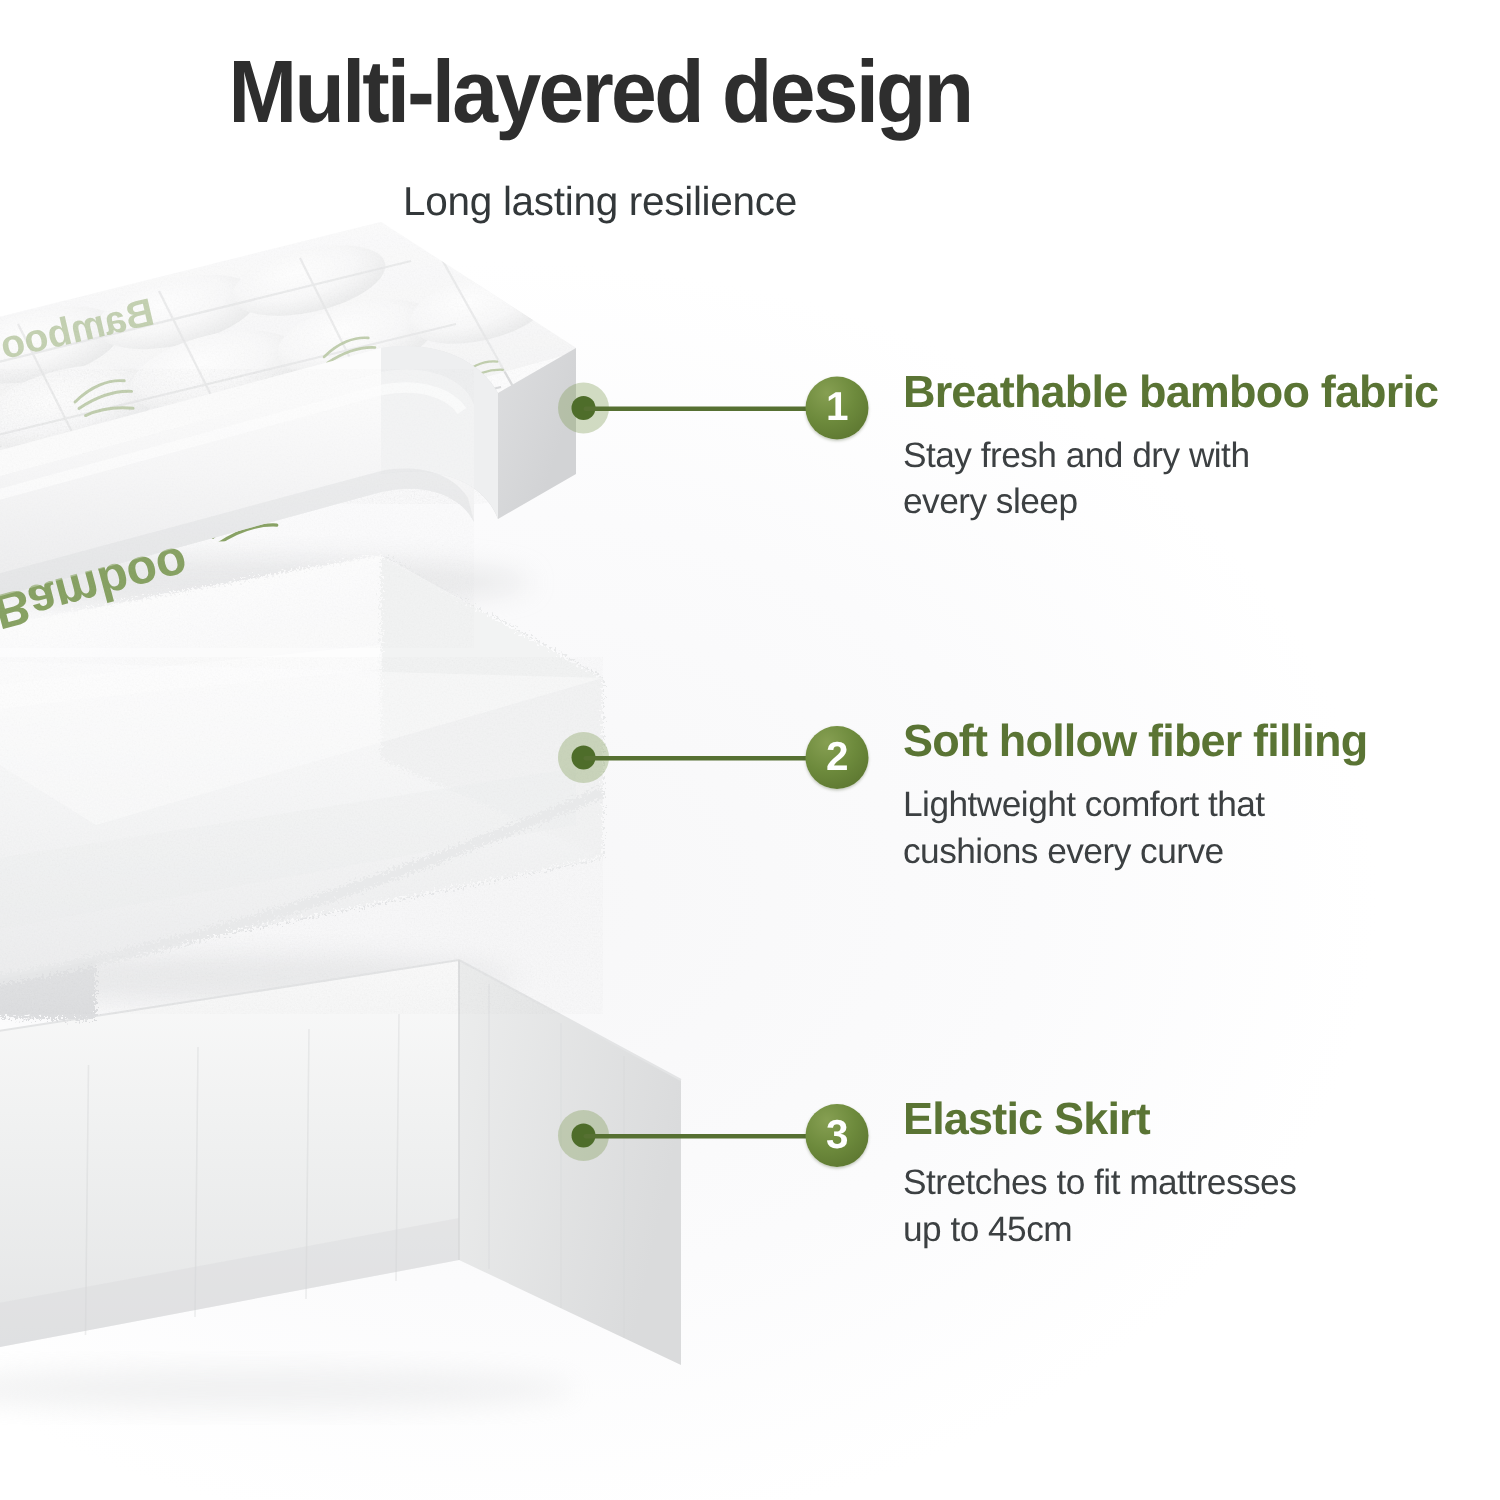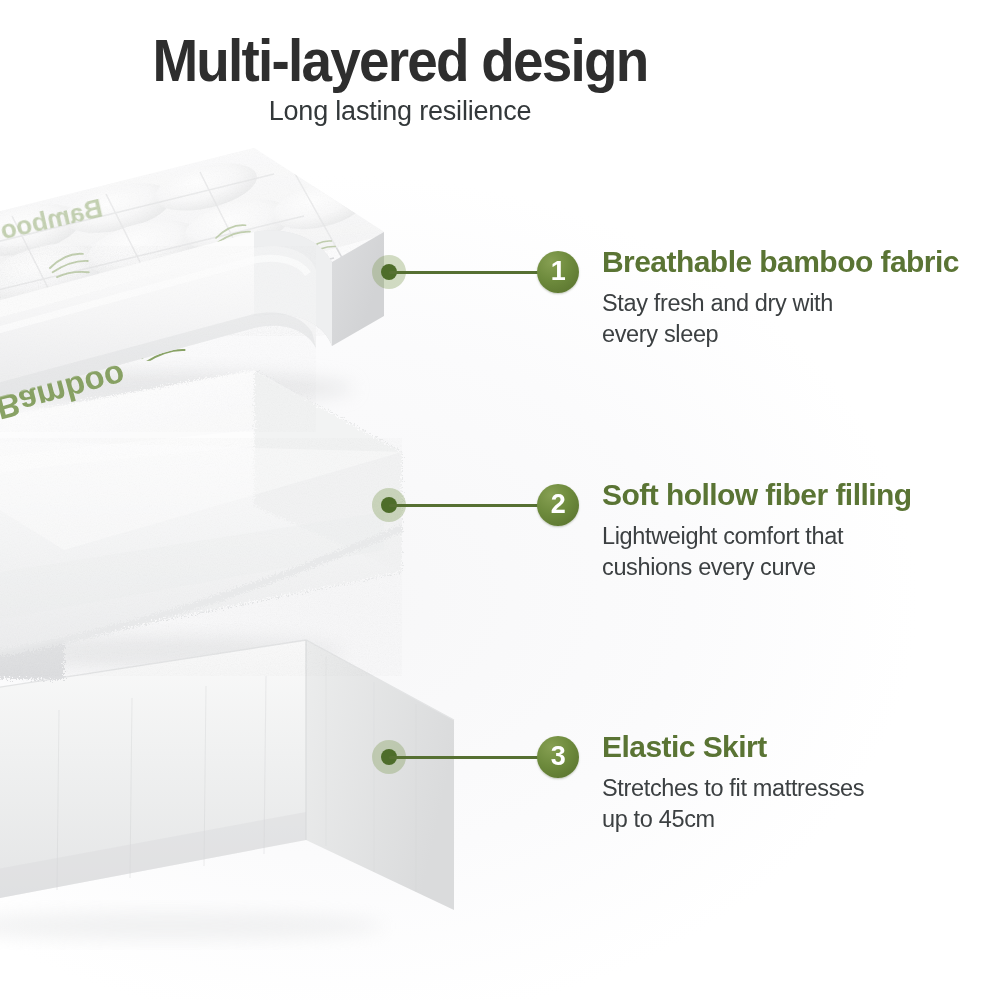--- a/index.html
+++ b/index.html
@@ -39,21 +39,21 @@
     font-size: 59px;
     font-weight: 700;
     letter-spacing: -1.9px;
     color: #2e2e2e;
     line-height: 1.0;
     transform: scaleX(0.93);
     transform-origin: center;
     white-space: nowrap;
   }
   .sub-title {
-    margin-top: 6px;
+    margin-top: 29px;
     font-size: 27px;
     font-weight: 400;
     letter-spacing: -0.2px;
     color: #33383a;
     line-height: 1.1;
     white-space: nowrap;
   }
 
   
   #product {

